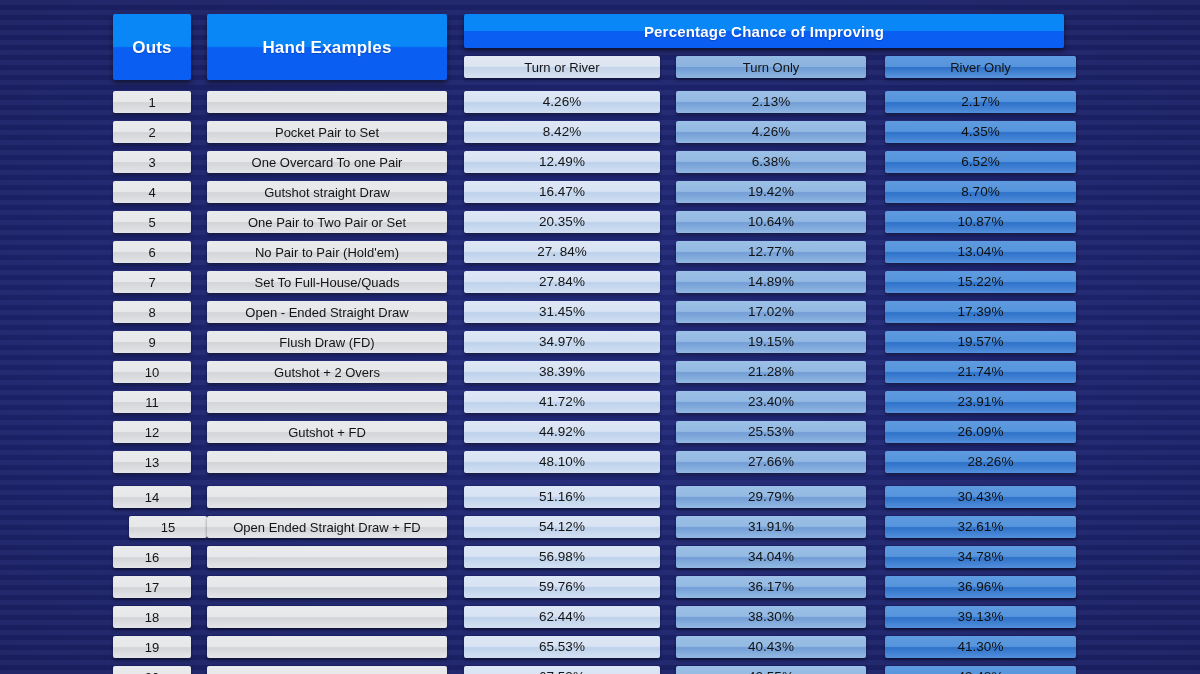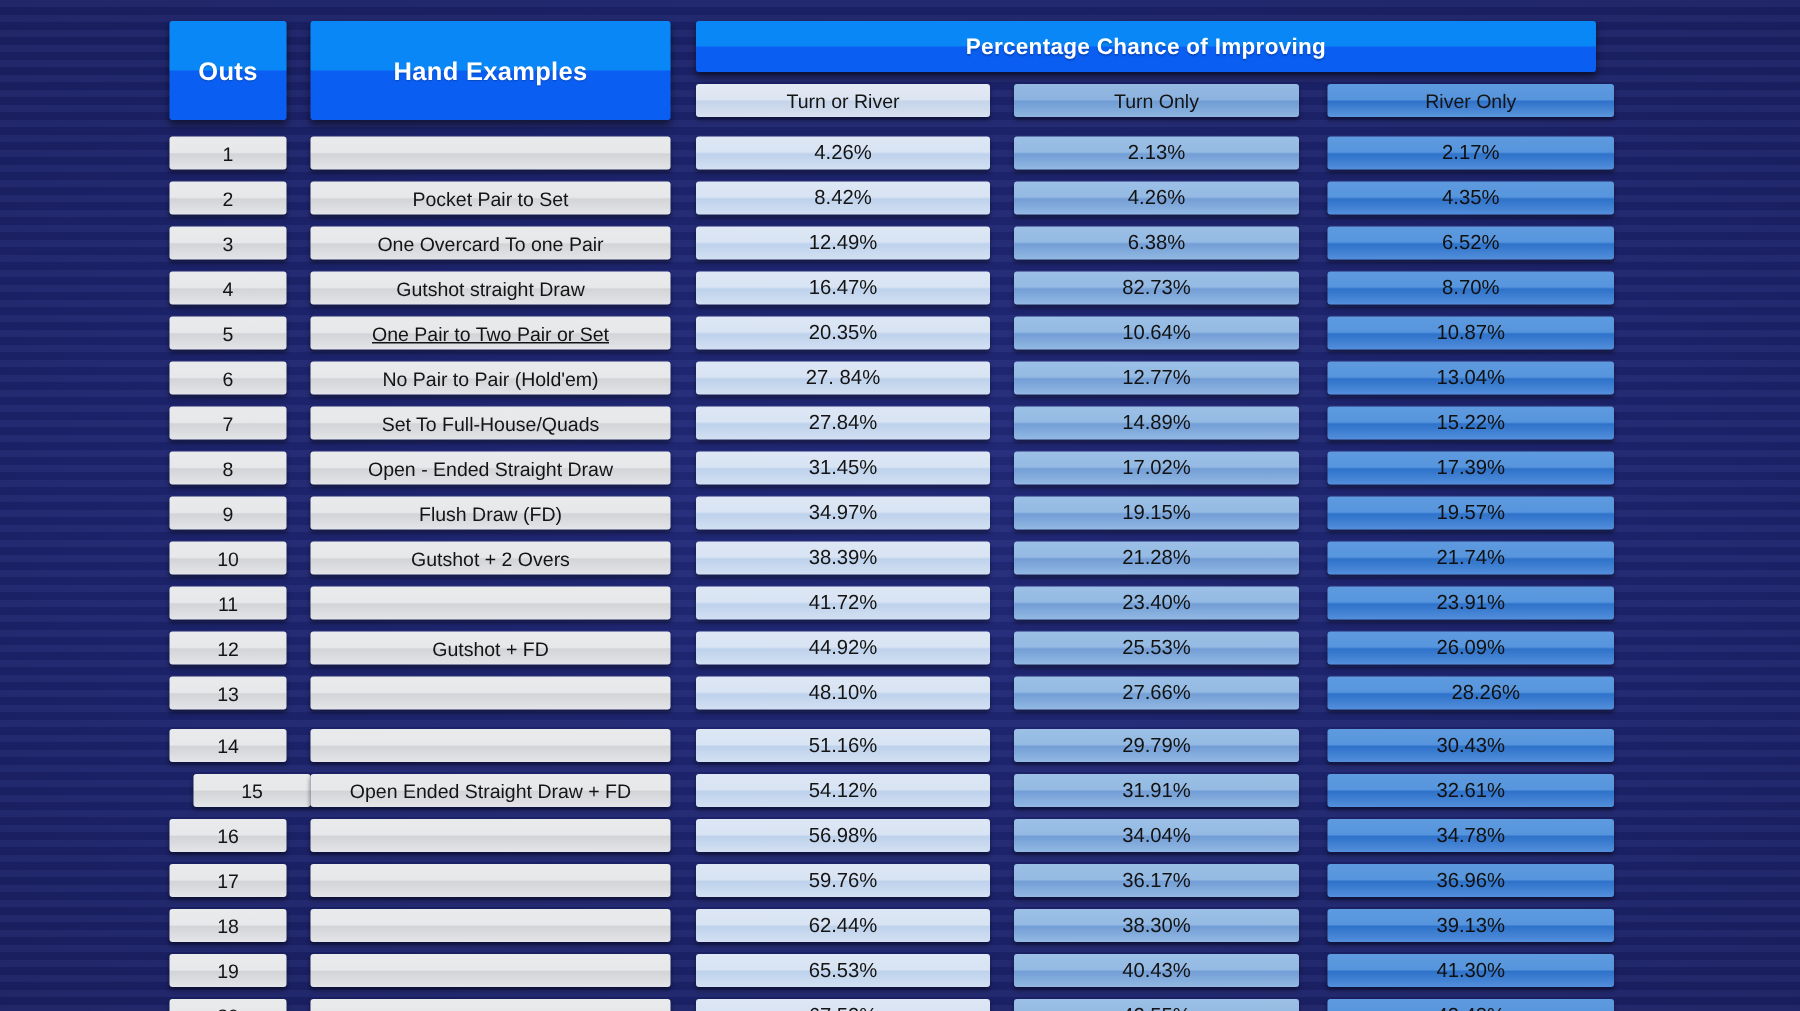--- a/index.html
+++ b/index.html
@@ -192,29 +192,29 @@
       <div class="cell c-outs" style="top: 181px;">
         <span>4</span>
       </div>
       <div class="cell c-hand" style="top: 181px;">
         <span>Gutshot straight Draw</span>
       </div>
       <div class="cell c-tr" style="top: 181px;">
         <span>16.47%</span>
       </div>
       <div class="cell c-to" style="top: 181px;">
-        <span>82.73%</span>
+        <span>19.42%</span>
       </div>
       <div class="cell c-ro" style="top: 181px;">
         <span>8.70%</span>
       </div>
       <div class="cell c-outs" style="top: 211px;">
         <span>5</span>
       </div>
-      <div class="cell c-hand" style="top: 211px; text-decoration: underline;">
+      <div class="cell c-hand" style="top: 211px;">
         <span>One Pair to Two Pair or Set</span>
       </div>
       <div class="cell c-tr" style="top: 211px;">
         <span>20.35%</span>
       </div>
       <div class="cell c-to" style="top: 211px;">
         <span>10.64%</span>
       </div>
       <div class="cell c-ro" style="top: 211px;">
         <span>10.87%</span>

